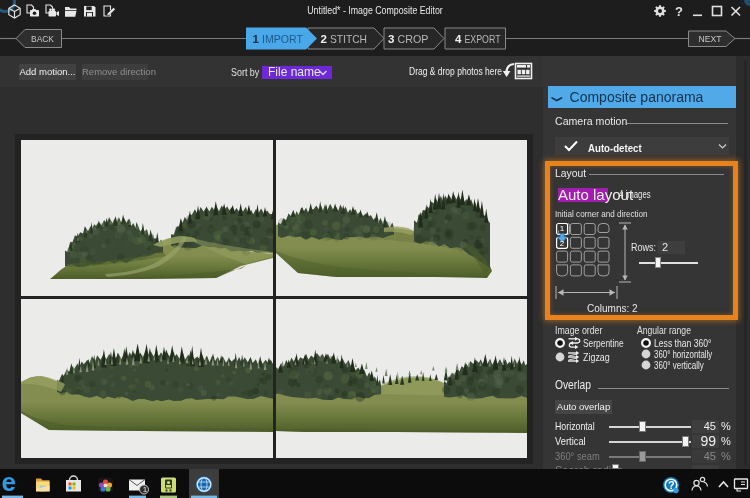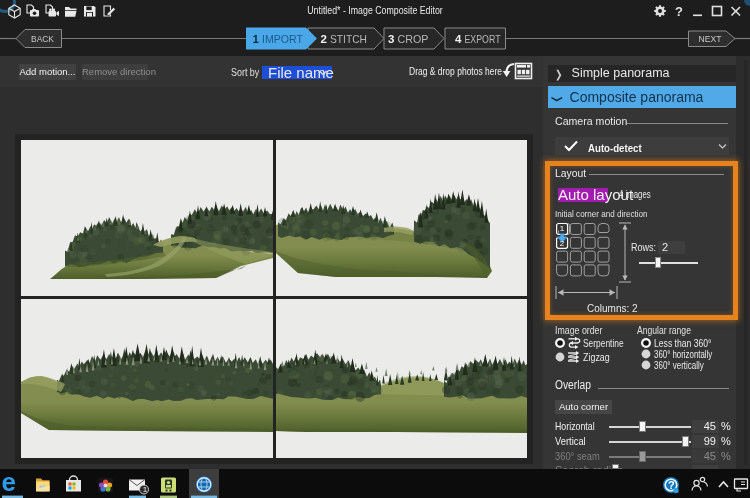--- a/index.html
+++ b/index.html
@@ -107,21 +107,21 @@
     <text x="464.5" y="18.5" font-size="11.5" fill="#b8b8b8" textLength="36" lengthAdjust="spacingAndGlyphs">EXPORT</text>
 
     <path d="M688.5,7 H726 L735,14.5 L726,22.5 H688.5 Z" fill="#2e2e2e" stroke="#8a8a8a" stroke-width="1"></path>
     <text x="698.5" y="18" font-size="9.5" fill="#c8c8c8" textLength="23" lengthAdjust="spacingAndGlyphs">NEXT</text>
   </svg>
 
   <div class="abs" style="left:0;top:56px;width:543px;height:31px;background:#333333;"></div>
   <div class="abs" style="left:19px;top:64px;width:57px;height:16px;background:#414141;color:#f2f2f2;font-size:9.5px;text-align:center;line-height:16px;white-space:nowrap;">Add motion...</div>
   <div class="abs" style="left:82px;top:64px;width:66px;height:16px;background:#3d3d3d;color:#8f8f8f;font-size:9.5px;text-align:center;line-height:16px;white-space:nowrap;">Remove direction</div>
   <div class="abs" style="left:231px;top:66px;color:#e0e0e0;font-size:10.5px;white-space:nowrap;transform:scaleX(0.85);transform-origin:0 0;">Sort by</div>
-  <div class="abs" style="left:262px;top:66px;width:70px;height:13px;background:#1d4ed8;color:#e8e8e8;font-size:15px;line-height:13px;padding-left:6px;box-sizing:border-box;white-space:nowrap;">File name</div>
+  <div class="abs" style="left:262px;top:66px;width:70px;height:13px;background:#6d28d9;color:#e8e8e8;font-size:12px;line-height:13px;padding-left:6px;box-sizing:border-box;white-space:nowrap;">File name</div>
   <svg class="abs" style="left:318px;top:69px;" width="10" height="8" viewBox="0 0 10 8">
       <path d="M1.5,2 L5,5.5 L8.5,2" stroke="#dddddd" stroke-width="1.3" fill="none"></path>
     </svg>
   <div class="abs" style="left:409px;top:66px;color:#f0f0f0;font-size:10px;white-space:nowrap;transform:scaleX(0.85);transform-origin:0 0;">Drag &amp; drop photos here</div>
   <svg class="abs" style="left:501px;top:60px;" width="34" height="24" viewBox="0 0 34 24">
 
     <path d="M13,4 C8,4.5 5.5,8 5.5,12.5" stroke="#f0f0f0" stroke-width="2.2" fill="none"></path>
     <path d="M1.8,11 L5.6,17 L9.4,11 Z" fill="#f0f0f0"></path>
 
     <rect x="14.5" y="3.5" width="16" height="15" fill="none" stroke="#f0f0f0" stroke-width="1.6"></rect>
@@ -588,23 +588,20 @@
         <path d="M174.1,75.2 L176.2,86.6 L172.0,86.6 Z M180.9,67.5 L183.0,80.7 L178.7,80.7 Z M189.2,63.0 L192.0,76.0 L186.4,76.0 Z M198.9,58.3 L201.6,73.1 L196.2,73.1 Z M209.3,54.9 L212.0,67.5 L206.6,67.5 Z M219.6,56.4 L222.5,70.8 L216.7,70.8 Z M228.0,57.9 L230.3,71.7 L225.8,71.7 Z M235.7,56.6 L237.5,70.6 L233.9,70.6 Z M243.6,57.3 L245.4,71.9 L241.8,71.9 Z" fill="#212c1c"></path>
         <path d="M6.4,61.7 L7.8,67.3 L5.0,67.3 Z M19.5,61.6 L20.6,66.2 L18.4,66.2 Z M28.8,60.3 L29.6,65.2 L28.0,65.2 Z M38.5,60.6 L39.8,65.4 L37.2,65.4 Z M51.0,59.3 L51.9,64.8 L50.1,64.8 Z M61.2,55.9 L62.2,63.4 L60.2,63.4 Z M71.4,60.5 L72.1,68.2 L70.6,68.2 Z M79.8,63.4 L80.8,67.9 L78.9,67.9 Z M90.4,62.7 L91.6,69.9 L89.1,69.9 Z M100.5,68.1 L101.6,72.7 L99.4,72.7 Z M110.2,69.6 L111.6,76.9 L108.7,76.9 Z M121.8,71.9 L122.6,79.6 L121.0,79.6 Z M133.6,71.1 L134.7,76.1 L132.4,76.1 Z M145.2,71.0 L146.1,75.2 L144.2,75.2 Z M157.4,67.1 L158.6,71.5 L156.1,71.5 Z M170.1,67.5 L171.5,72.5 L168.7,72.5 Z M181.1,63.9 L182.6,71.1 L179.6,71.1 Z M193.0,62.4 L194.1,67.8 L191.9,67.8 Z M204.4,62.7 L205.5,66.9 L203.3,66.9 Z M213.8,60.0 L214.7,67.6 L212.9,67.6 Z M227.2,61.2 L228.3,66.1 L226.1,66.1 Z M238.3,60.7 L239.0,68.1 L237.5,68.1 Z" fill="#78836e"></path>
         <path d="M0,132 L30,133 L120,133 L251,134 L251,131 C180,132 80,131 32,130 C15,130 5,131 0,131 Z" fill="#4c5d2a" opacity="0.55"></path>
       </svg>
     </div>
 
   <div class="abs" style="left:543px;top:56px;width:207px;height:413px;background:#353535;"></div>
   <div class="abs" style="left:736px;top:56px;width:14px;height:413px;background:#2c2c2c;"></div>
   <div class="abs" style="left:744px;top:60px;width:3px;height:405px;background:#262626;"></div>
 
-  <div class="abs" style="left:548px;top:65px;width:188px;height:17px;background:#262626;color:#e8e8e8;font-size:12.5px;line-height:17px;">
-    <span style="margin-left:7px;font-size:9px;color:#cccccc;display:inline-block;transform:scaleY(1.2);">❯</span><span style="margin-left:9px;">Simple panorama</span>
-  </div>
   <div class="abs" style="left:548px;top:86px;width:188px;height:22px;background:#52a9e8;color:#10334d;font-size:14px;line-height:22px;">
     <span style="margin-left:6px;font-size:9px;display:inline-block;transform:rotate(90deg) scaleY(1.2);">❯</span><span style="margin-left:8px;">Composite panorama</span>
   </div>
 
   <div class="abs" style="left:555px;top:115px;color:#e8e8e8;font-size:11.5px;white-space:nowrap;transform:scaleX(0.92);transform-origin:0 0;">Camera motion</div>
   <div class="abs" style="left:627px;top:123px;width:101px;height:1px;background:#8a8a8a;"></div>
   <div class="abs" style="left:555px;top:137px;width:174px;height:18px;background:#3d3d3d;"></div>
   <svg class="abs" style="left:563px;top:140px;" width="16" height="12" viewBox="0 0 16 12">
       <path d="M2,6 L6,10 L14,1.5" stroke="#ffffff" stroke-width="2" fill="none"></path>
     </svg>
@@ -717,32 +714,32 @@
       <circle cx="5" cy="5" r="4.4" fill="#d6d6d6"></circle>
     </svg>
   <div class="abs" style="left:654px;top:348px;color:#e8e8e8;font-size:10.5px;white-space:nowrap;transform:scaleX(0.75);transform-origin:0 0;">360° horizontally</div>
   <svg class="abs" style="left:641px;top:360px;" width="10" height="10" viewBox="0 0 10 10">
       <circle cx="5" cy="5" r="4.4" fill="#d6d6d6"></circle>
     </svg>
   <div class="abs" style="left:654px;top:359px;color:#e8e8e8;font-size:10.5px;white-space:nowrap;transform:scaleX(0.76);transform-origin:0 0;">360° vertically</div>
 
   <div class="abs" style="left:555px;top:378px;color:#ededed;font-size:12.5px;white-space:nowrap;transform:scaleX(0.82);transform-origin:0 0;">Overlap</div>
   <div class="abs" style="left:598px;top:388px;width:131px;height:1px;background:#8a8a8a;"></div>
-  <div class="abs" style="left:555px;top:400px;width:57px;height:14px;background:#464646;color:#f2f2f2;font-size:9.5px;text-align:center;line-height:14px;white-space:nowrap;">Auto corner</div>
+  <div class="abs" style="left:555px;top:400px;width:57px;height:14px;background:#464646;color:#f2f2f2;font-size:9.5px;text-align:center;line-height:14px;white-space:nowrap;">Auto overlap</div>
 
   <div class="abs" style="left:555px;top:420px;color:#f0f0f0;font-size:11px;white-space:nowrap;transform:scaleX(0.8);transform-origin:0 0;">Horizontal</div>
   <div class="abs" style="left:609px;top:426px;width:82px;height:1.5px;background:#d5d5d5;"></div>
   <div class="abs" style="left:639px;top:421px;width:7px;height:11px;background:#f5f5f5;border:1px solid #777;box-sizing:border-box;"></div>
   <div class="abs" style="left:692px;top:420px;width:27px;height:13px;background:#3e3e3e;color:#f0f0f0;font-size:11px;line-height:13px;text-align:right;padding-right:3px;box-sizing:border-box;">45</div>
   <div class="abs" style="left:721px;top:420px;color:#f0f0f0;font-size:11px;">%</div>
 
   <div class="abs" style="left:555px;top:435px;color:#f0f0f0;font-size:11px;white-space:nowrap;transform:scaleX(0.85);transform-origin:0 0;">Vertical</div>
   <div class="abs" style="left:609px;top:441px;width:82px;height:1.5px;background:#d5d5d5;"></div>
   <div class="abs" style="left:682px;top:436px;width:7px;height:11px;background:#f5f5f5;border:1px solid #777;box-sizing:border-box;"></div>
-  <div class="abs" style="left:692px;top:435px;width:27px;height:13px;background:#3e3e3e;color:#f0f0f0;font-size:11px;line-height:13px;text-align:right;padding-right:3px;box-sizing:border-box;">99</div>
+  <div class="abs" style="left:692px;top:435px;width:27px;height:13px;background:#3e3e3e;color:#f0f0f0;font-size:14px;line-height:13px;text-align:right;padding-right:3px;box-sizing:border-box;">99</div>
   <div class="abs" style="left:721px;top:435px;color:#f0f0f0;font-size:11px;">%</div>
 
   <div class="abs" style="left:555px;top:450px;color:#7f7f7f;font-size:11px;white-space:nowrap;transform:scaleX(0.85);transform-origin:0 0;">360° seam</div>
   <div class="abs" style="left:609px;top:456px;width:82px;height:1.5px;background:#7a7a7a;"></div>
   <div class="abs" style="left:639px;top:451px;width:7px;height:11px;background:#9a9a9a;border:1px solid #666;box-sizing:border-box;"></div>
   <div class="abs" style="left:692px;top:450px;width:27px;height:13px;background:#3a3a3a;color:#8a8a8a;font-size:11px;line-height:13px;text-align:right;padding-right:3px;box-sizing:border-box;">45</div>
   <div class="abs" style="left:721px;top:450px;color:#8a8a8a;font-size:11px;">%</div>
 
   <div class="abs" style="left:555px;top:464px;color:#7f7f7f;font-size:11px;white-space:nowrap;">Search radius</div>
   <div class="abs" style="left:612px;top:464px;width:7px;height:5px;background:#f5f5f5;border:1px solid #777;box-sizing:border-box;"></div>

